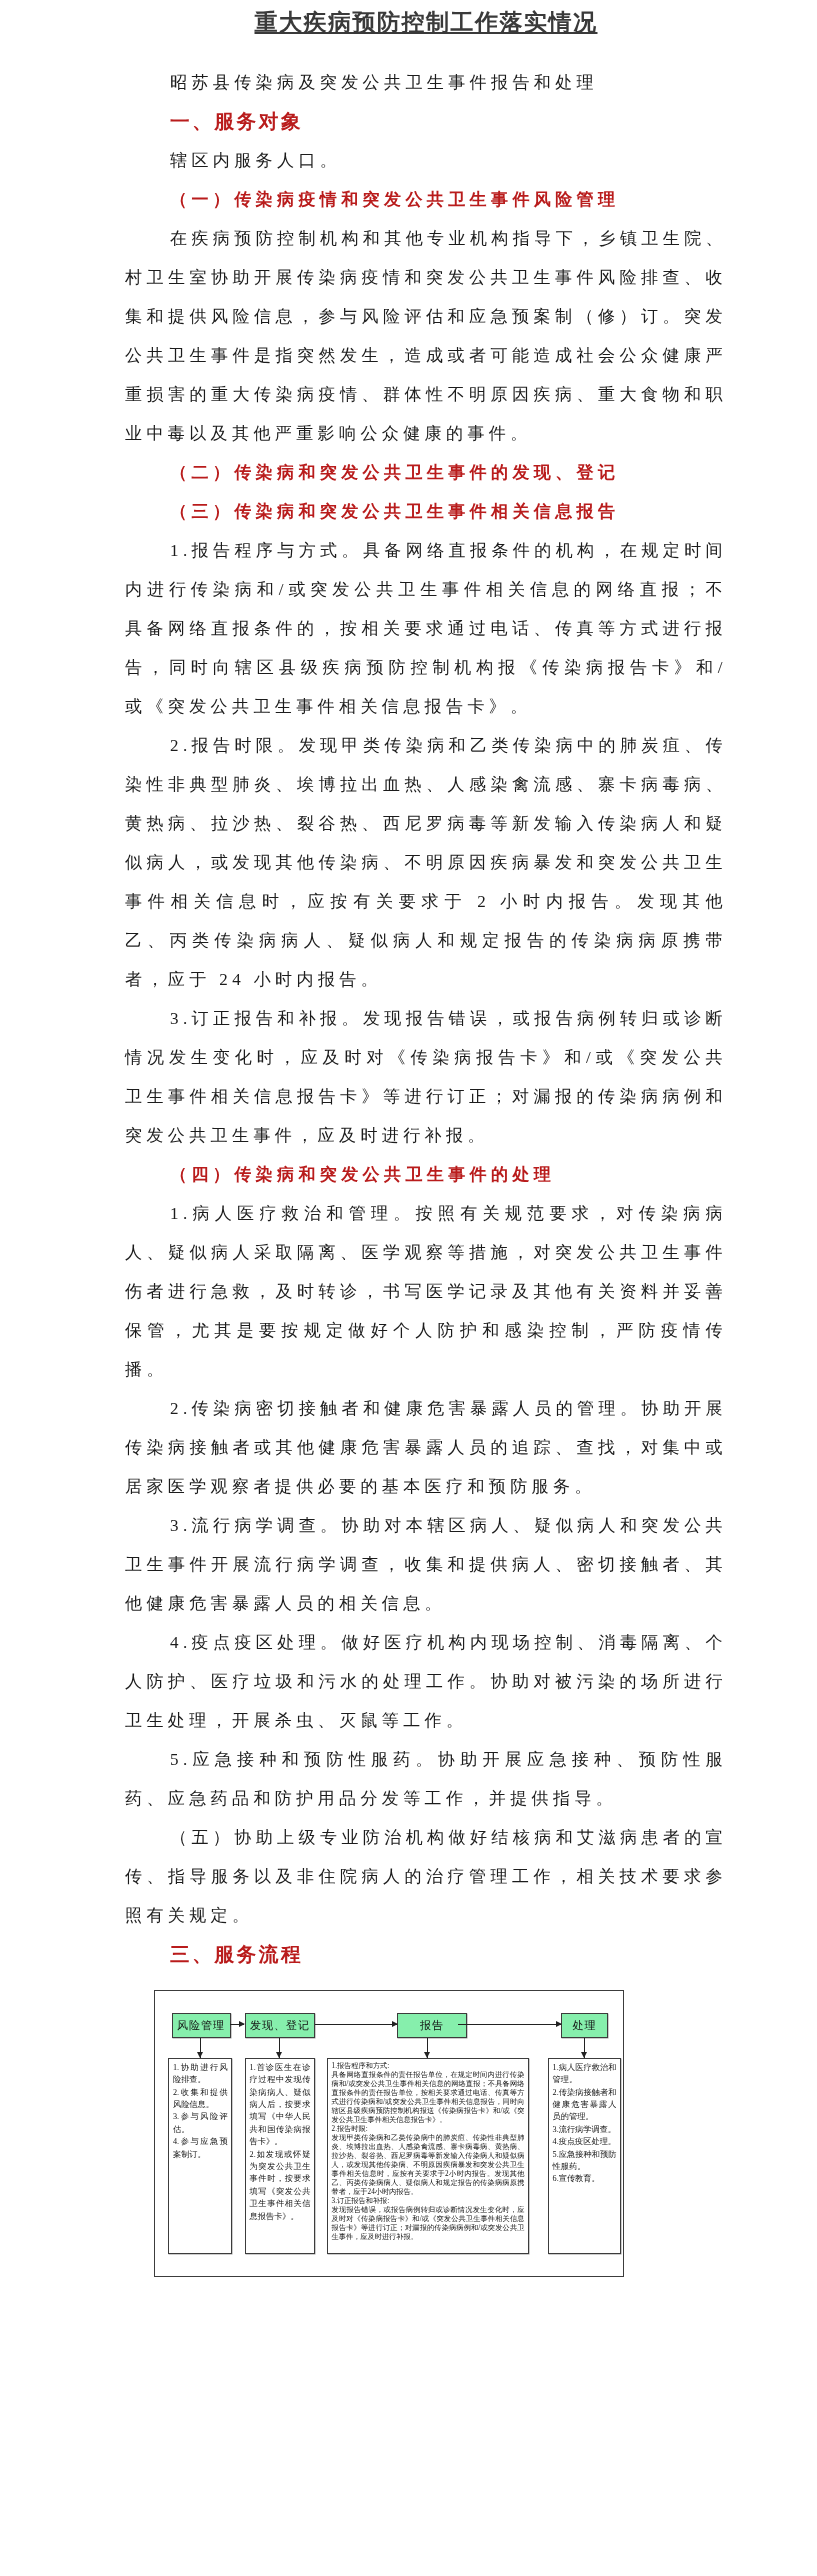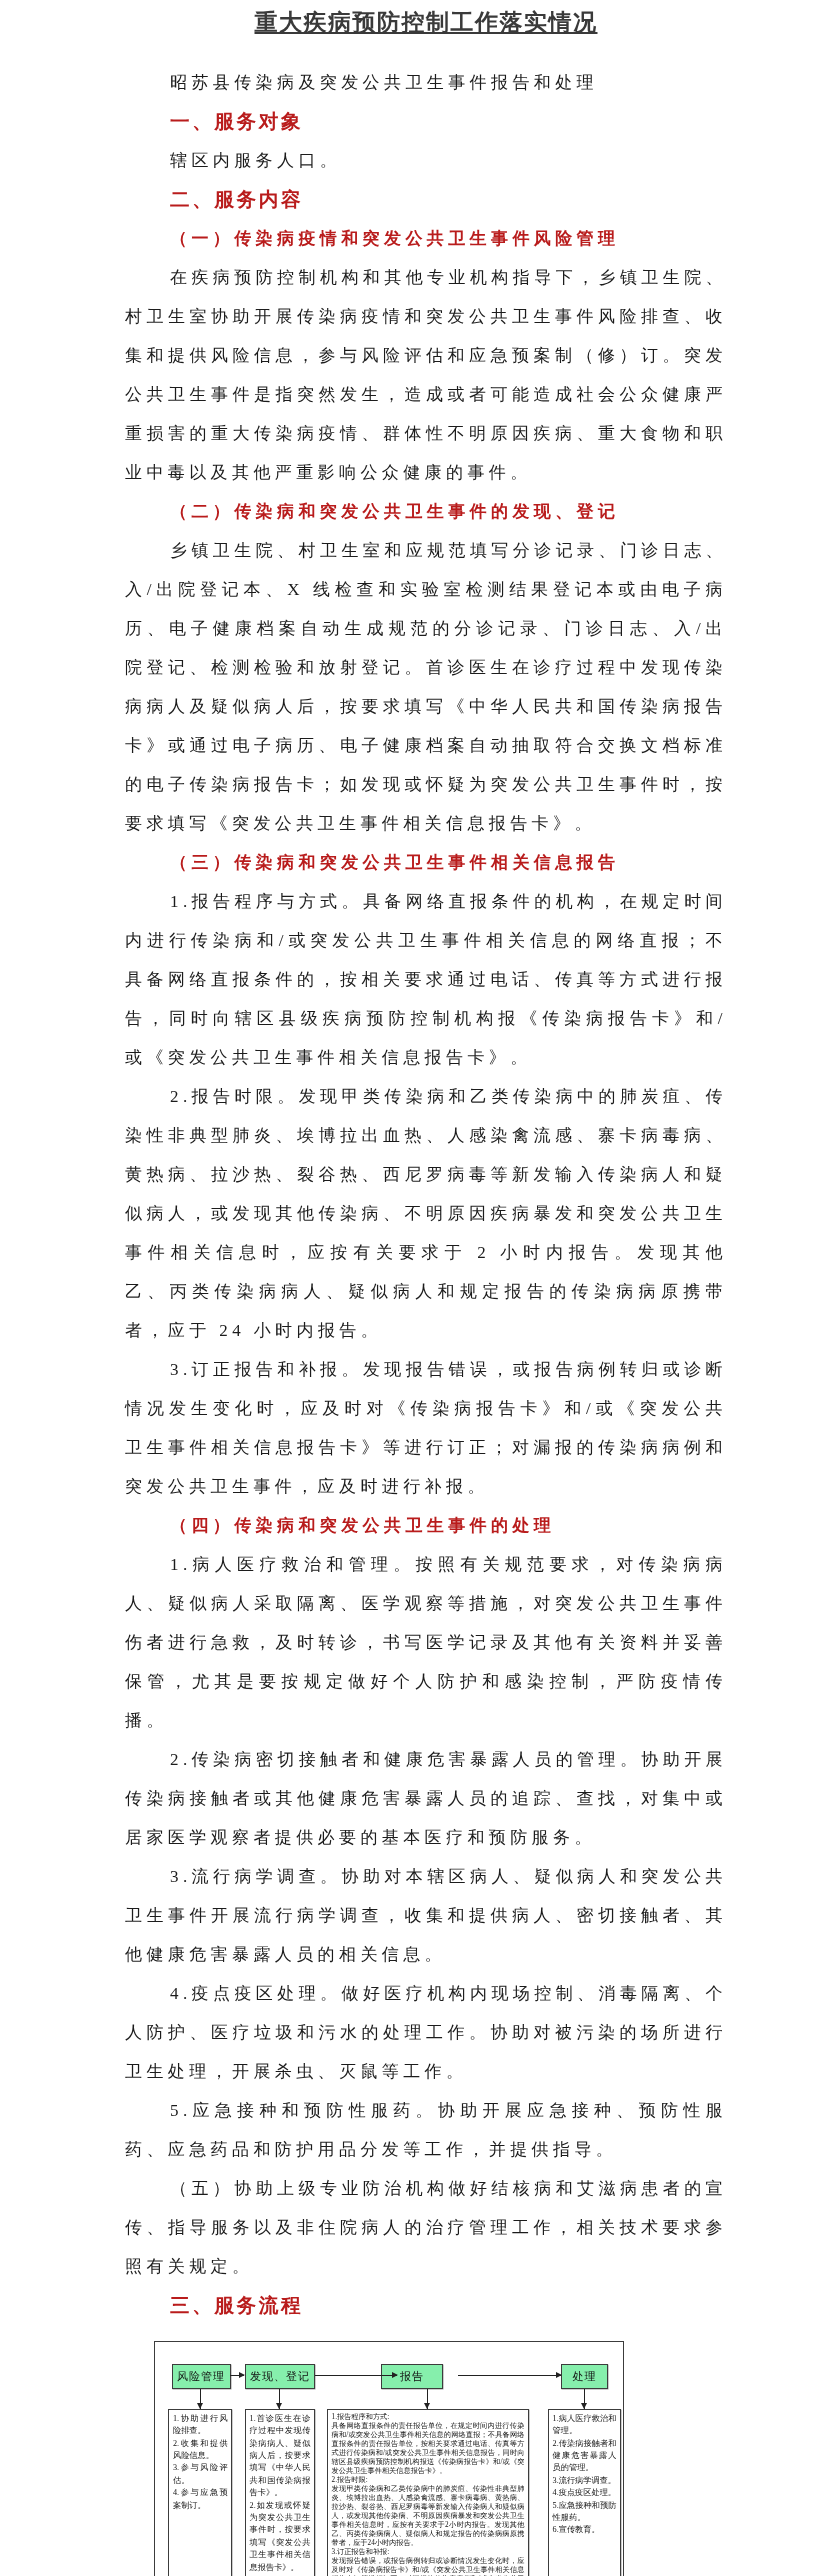--- a/index.html
+++ b/index.html
@@ -123,47 +123,45 @@
 
 <div class="page">
 
   <h1 class="doc-title">重大疾病预防控制工作落实情况</h1>
 
   <p class="para">昭苏县传染病及突发公共卫生事件报告和处理</p>
 
   <p class="h1">一、服务对象</p>
   <p class="para">辖区内服务人口。</p>
 
-  <p class="h1">二、服务内容</p>
 
   <p class="h2">（一）传染病疫情和突发公共卫生事件风险管理</p>
   <p class="para">在疾病预防控制机构和其他专业机构指导下，乡镇卫生院、村卫生室协助开展传染病疫情和突发公共卫生事件风险排查、收集和提供风险信息，参与风险评估和应急预案制（修）订。突发公共卫生事件是指突然发生，造成或者可能造成社会公众健康严重损害的重大传染病疫情、群体性不明原因疾病、重大食物和职业中毒以及其他严重影响公众健康的事件。</p>
 
   <p class="h2">（二）传染病和突发公共卫生事件的发现、登记</p>
-  <p class="para">乡镇卫生院、村卫生室和应规范填写分诊记录、门诊日志、入/出院登记本、X 线检查和实验室检测结果登记本或由电子病历、电子健康档案自动生成规范的分诊记录、门诊日志、入/出院登记、检测检验和放射登记。首诊医生在诊疗过程中发现传染病病人及疑似病人后，按要求填写《中华人民共和国传染病报告卡》或通过电子病历、电子健康档案自动抽取符合交换文档标准的电子传染病报告卡；如发现或怀疑为突发公共卫生事件时，按要求填写《突发公共卫生事件相关信息报告卡》。</p>
 
   <p class="h2">（三）传染病和突发公共卫生事件相关信息报告</p>
   <p class="para">1.报告程序与方式。具备网络直报条件的机构，在规定时间内进行传染病和/或突发公共卫生事件相关信息的网络直报；不具备网络直报条件的，按相关要求通过电话、传真等方式进行报告，同时向辖区县级疾病预防控制机构报《传染病报告卡》和/或《突发公共卫生事件相关信息报告卡》。</p>
   <p class="para">2.报告时限。发现甲类传染病和乙类传染病中的肺炭疽、传染性非典型肺炎、埃博拉出血热、人感染禽流感、寨卡病毒病、黄热病、拉沙热、裂谷热、西尼罗病毒等新发输入传染病人和疑似病人，或发现其他传染病、不明原因疾病暴发和突发公共卫生事件相关信息时，应按有关要求于 2 小时内报告。发现其他乙、丙类传染病病人、疑似病人和规定报告的传染病病原携带者，应于 24 小时内报告。</p>
   <p class="para">3.订正报告和补报。发现报告错误，或报告病例转归或诊断情况发生变化时，应及时对《传染病报告卡》和/或《突发公共卫生事件相关信息报告卡》等进行订正；对漏报的传染病病例和突发公共卫生事件，应及时进行补报。</p>
 
   <p class="h2">（四）传染病和突发公共卫生事件的处理</p>
   <p class="para">1.病人医疗救治和管理。按照有关规范要求，对传染病病人、疑似病人采取隔离、医学观察等措施，对突发公共卫生事件伤者进行急救，及时转诊，书写医学记录及其他有关资料并妥善保管，尤其是要按规定做好个人防护和感染控制，严防疫情传播。</p>
   <p class="para">2.传染病密切接触者和健康危害暴露人员的管理。协助开展传染病接触者或其他健康危害暴露人员的追踪、查找，对集中或居家医学观察者提供必要的基本医疗和预防服务。</p>
   <p class="para">3.流行病学调查。协助对本辖区病人、疑似病人和突发公共卫生事件开展流行病学调查，收集和提供病人、密切接触者、其他健康危害暴露人员的相关信息。</p>
   <p class="para">4.疫点疫区处理。做好医疗机构内现场控制、消毒隔离、个人防护、医疗垃圾和污水的处理工作。协助对被污染的场所进行卫生处理，开展杀虫、灭鼠等工作。</p>
   <p class="para">5.应急接种和预防性服药。协助开展应急接种、预防性服药、应急药品和防护用品分发等工作，并提供指导。</p>
   <p class="para">（五）协助上级专业防治机构做好结核病和艾滋病患者的宣传、指导服务以及非住院病人的治疗管理工作，相关技术要求参照有关规定。</p>
 
   <p class="h1">三、服务流程</p>
 
   <div class="flowchart">
     <div class="stage-box" style="left:16.5px;  width:59px;">风险管理</div>
     <div class="stage-box" style="left:90px; width:70px;">发现、登记</div>
-    <div class="stage-box" style="left:226px; width:62px;">报告</div>
+    <div class="stage-box" style="left:242px; width:70px;">报告</div>
     <div class="stage-box" style="left:406px; width:47px;">处理</div>
 
     <div class="harrow" style="left:75px; width:14.4px;"></div>
     <div class="harrow" style="left:160px; width:82px;"></div>
     <div class="harrow" style="left:303px; width:103px;"></div>
 
     <div class="varrow" style="left:45px;"></div>
     <div class="varrow" style="left:124px;"></div>
     <div class="varrow" style="left:272px;"></div>
     <div class="varrow" style="left:429px;"></div>

